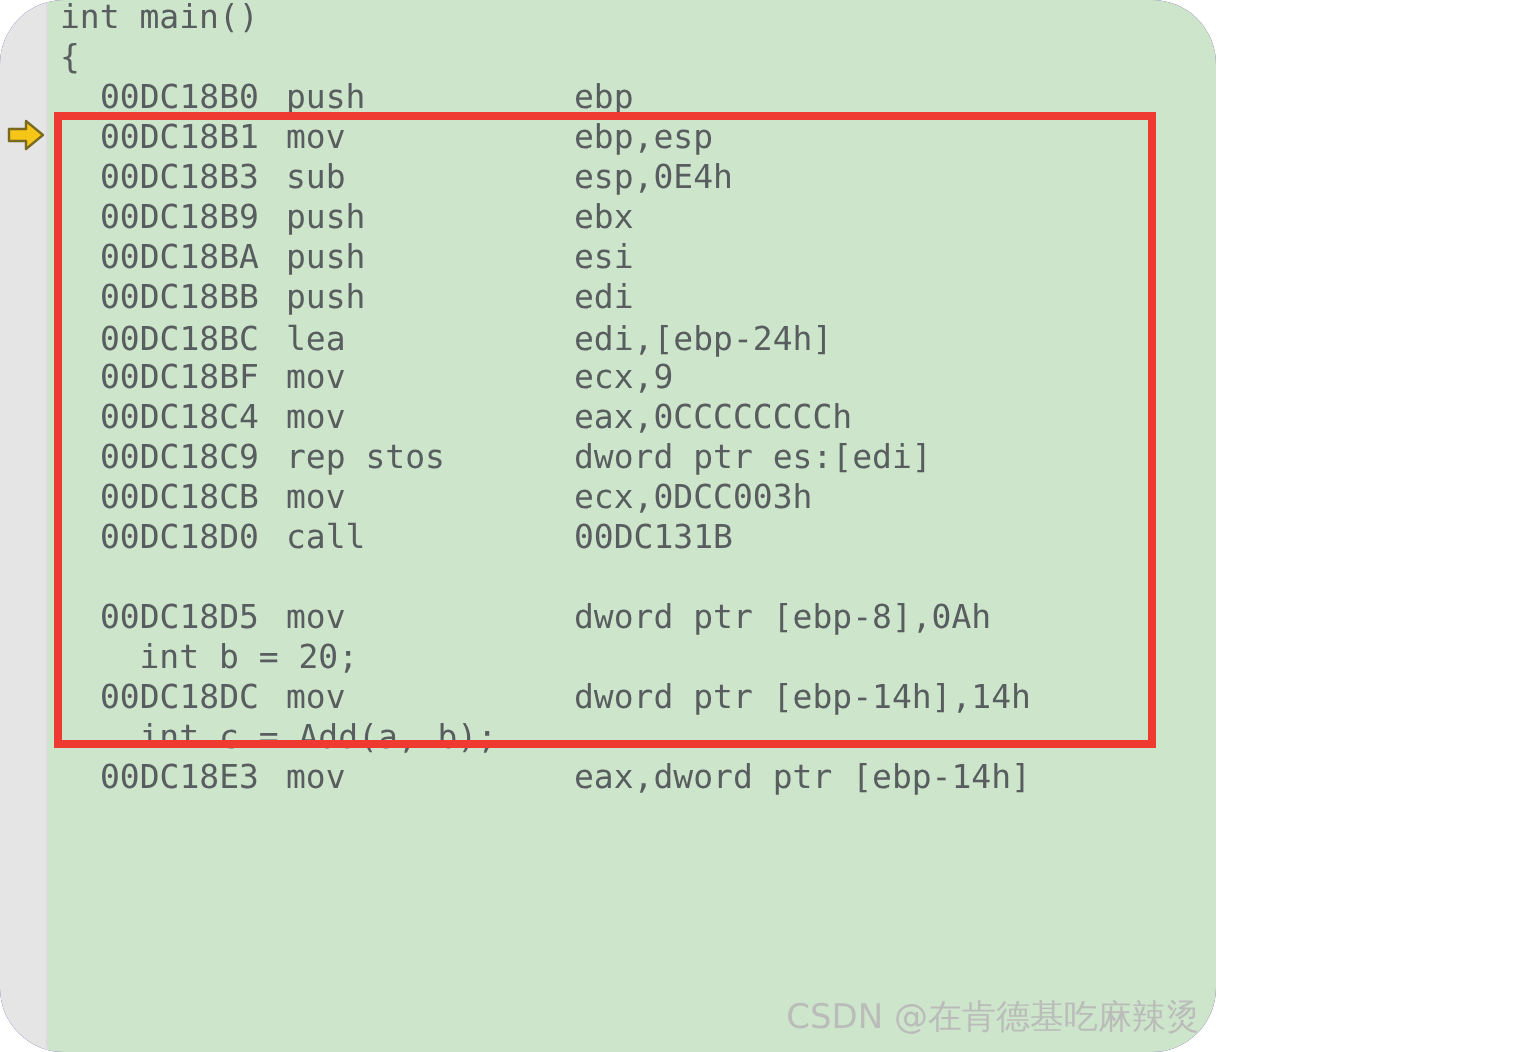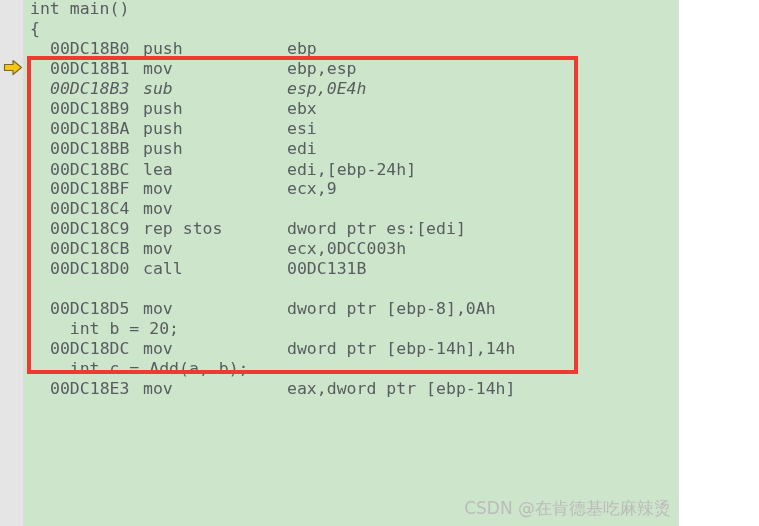--- a/index.html
+++ b/index.html
@@ -2,25 +2,26 @@
 <html><head>
 <meta charset="utf-8">
 <style>
   html, body {
     margin: 0;
     padding: 0;
     background: #ffffff;
   }
   #app {
     position: relative;
-    width: 679px;
+    width: 608px;
     height: 526px;
     overflow: hidden;
     background: #4c1d95;
     font-family: "DejaVu Sans Mono", "Liberation Mono", monospace;
+    border-radius: 32px;
   }
   
   #gutter {
     position: absolute;
     left: 0;
     top: 0;
     width: 24px;
     height: 526px;
     background: #e5e5e5;
     border-right: 1px solid #dcdcdc;
@@ -105,27 +106,27 @@
       <path d="M1.5 5.5 H10 V1.5 L18.5 8.5 L10 15.5 V11.5 H1.5 Z" fill="#f5c518" stroke="#7a6a20" stroke-width="1.2" stroke-linejoin="round"></path>
     </svg>
   </div>
 
   <div id="code">
 
   <div class="line src" style="top: -1px;"><span class="srctext">int main()</span></div>
       <div class="line src" style="top: 19px;"><span class="srctext">{</span></div>
       <div class="line" style="top: 39px;"><span class="addr">00DC18B0</span><span class="mnem">push</span><span class="ops">ebp</span></div>
       <div class="line" style="top: 59px;"><span class="addr">00DC18B1</span><span class="mnem">mov</span><span class="ops">ebp,esp</span></div>
-      <div class="line" style="top: 79px; font-style: italic;"><span class="addr">00DC18B3</span><span class="mnem">sub</span><span class="ops">esp,0E4h</span></div>
+      <div class="line" style="top: 79px;"><span class="addr">00DC18B3</span><span class="mnem">sub</span><span class="ops">esp,0E4h</span></div>
       <div class="line" style="top: 99px;"><span class="addr">00DC18B9</span><span class="mnem">push</span><span class="ops">ebx</span></div>
       <div class="line" style="top: 119px;"><span class="addr">00DC18BA</span><span class="mnem">push</span><span class="ops">esi</span></div>
       <div class="line" style="top: 139px;"><span class="addr">00DC18BB</span><span class="mnem">push</span><span class="ops">edi</span></div>
       <div class="line" style="top: 160px;"><span class="addr">00DC18BC</span><span class="mnem">lea</span><span class="ops">edi,[ebp-24h]</span></div>
       <div class="line" style="top: 179px;"><span class="addr">00DC18BF</span><span class="mnem">mov</span><span class="ops">ecx,9</span></div>
-      <div class="line" style="top: 199px;"><span class="addr">00DC18C4</span><span class="mnem">mov</span></div>
+      <div class="line" style="top: 199px;"><span class="addr">00DC18C4</span><span class="mnem">mov</span><span class="ops">eax,0CCCCCCCCh</span></div>
       <div class="line" style="top: 219px;"><span class="addr">00DC18C9</span><span class="mnem">rep stos</span><span class="ops">dword ptr es:[edi]</span></div>
       <div class="line" style="top: 239px;"><span class="addr">00DC18CB</span><span class="mnem">mov</span><span class="ops">ecx,0DCC003h</span></div>
       <div class="line" style="top: 259px;"><span class="addr">00DC18D0</span><span class="mnem">call</span><span class="ops">00DC131B</span></div>
       <div class="line" style="top: 299px; padding-left: 28px;"><span class="addr">00DC18D5</span><span class="mnem">mov</span><span class="ops">dword ptr [ebp-8],0Ah</span></div>
       <div class="line src" style="top: 319px;"><span class="srctext">    int b = 20;</span></div>
       <div class="line" style="top: 339px;"><span class="addr">00DC18DC</span><span class="mnem">mov</span><span class="ops">dword ptr [ebp-14h],14h</span></div>
       <div class="line src" style="top: 359px;"><span class="srctext">    int c = Add(a, b);</span></div>
       <div class="line" style="top: 379px;"><span class="addr">00DC18E3</span><span class="mnem">mov</span><span class="ops">eax,dword ptr [ebp-14h]</span></div>
     </div>
 

